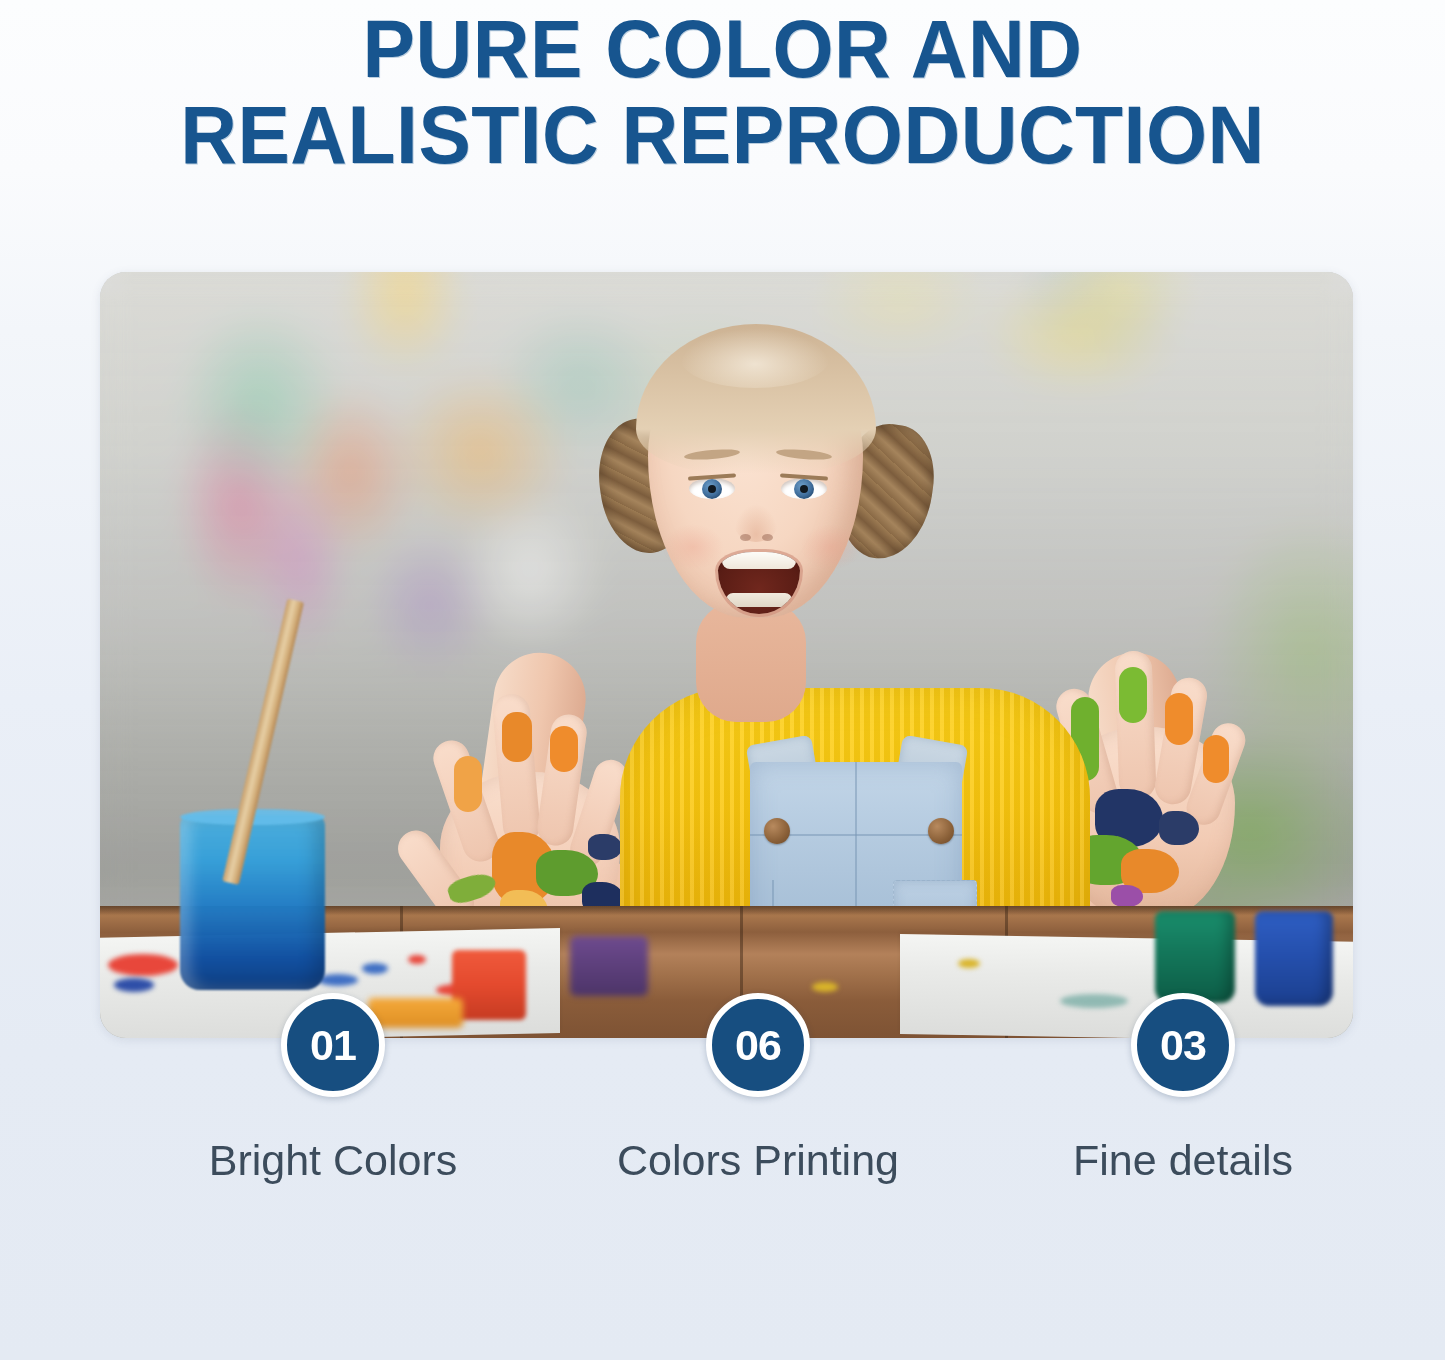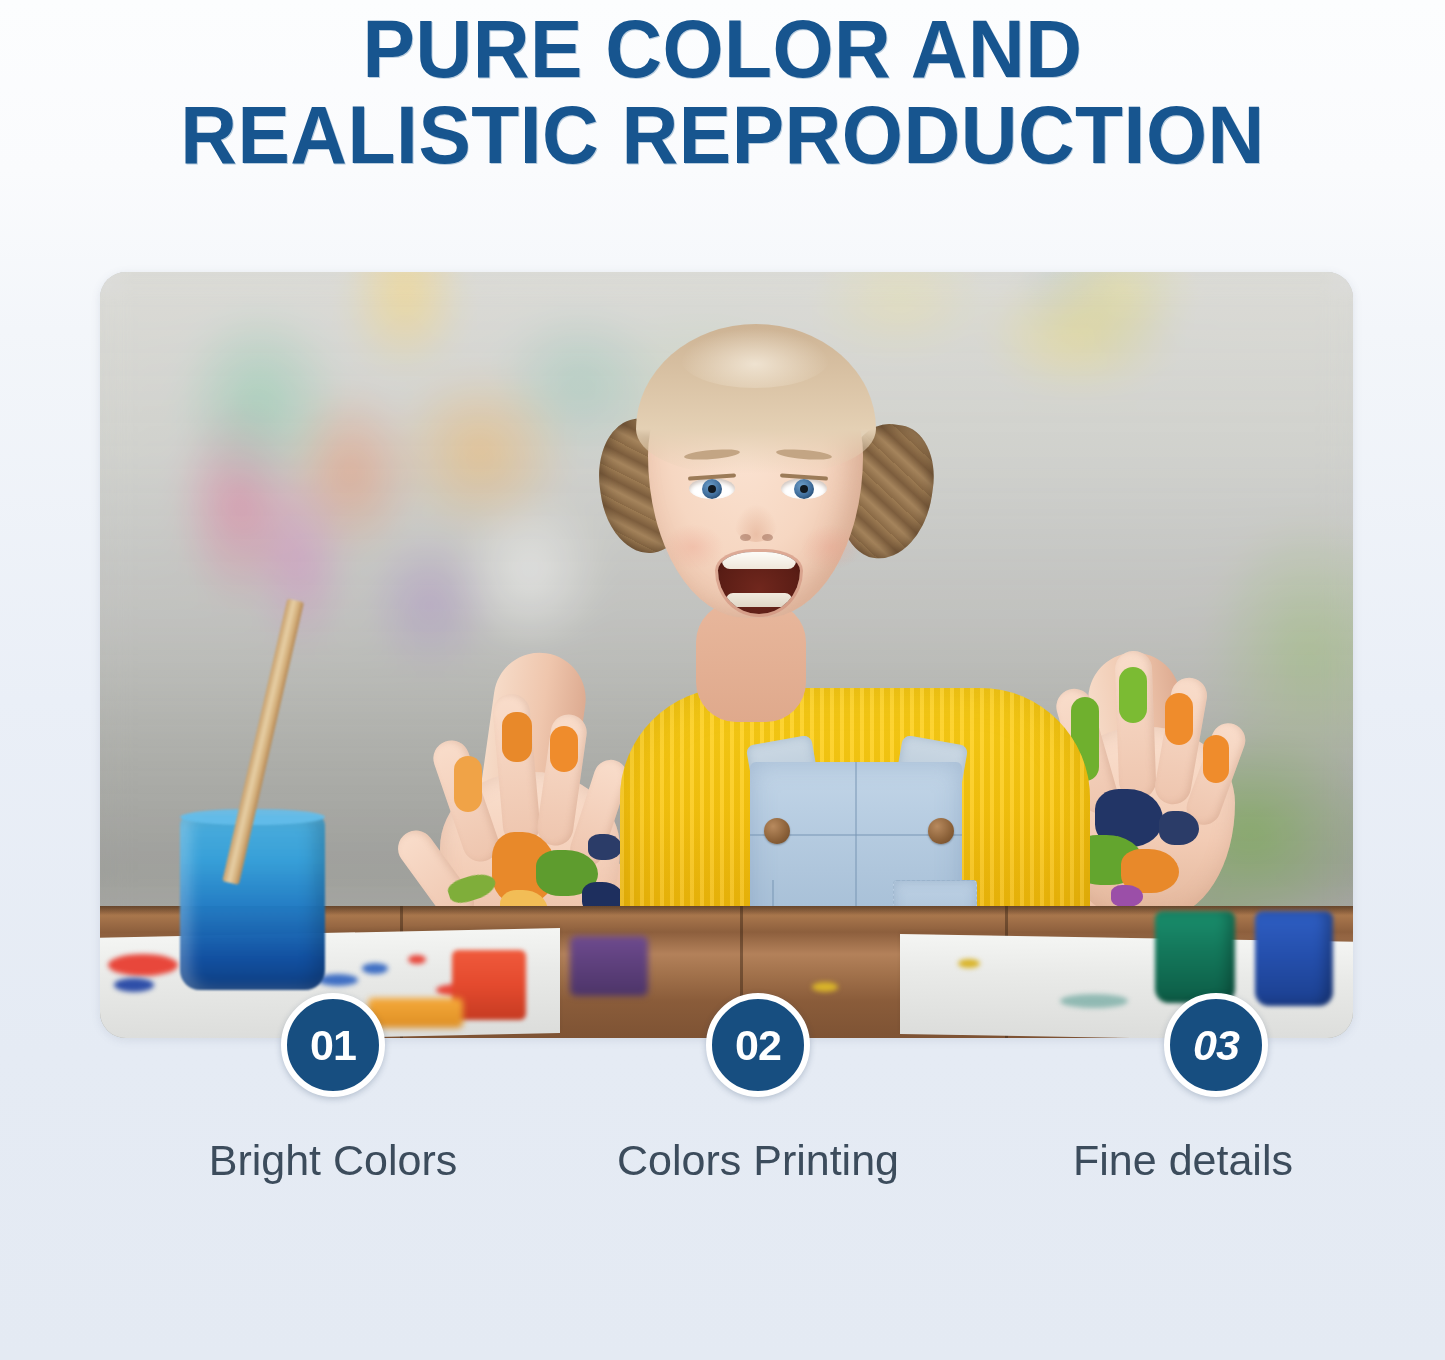--- a/index.html
+++ b/index.html
@@ -423,21 +423,21 @@
   .badge-num {
     color: #ffffff;
     font-family: "Liberation Sans", sans-serif;
     font-weight: bold;
     font-size: 43px;
     letter-spacing: -1px;
     line-height: 1;
   }
   .badge-1 { left: 281px; top: 993px; }
   .badge-2 { left: 706px; top: 993px; }
-  .badge-3 { left: 1164px; top: 993px; font-style: italic; }
+  .badge-3 { left: 1131px; top: 993px; }
 
   .caption {
     position: absolute;
     top: 1134px;
     width: 420px;
     text-align: center;
     color: #3c4c5c;
     font-family: "Liberation Sans", sans-serif;
     font-size: 43px;
     font-weight: normal;
@@ -576,21 +576,21 @@
   <div class="cup cup-purple"></div>
   <div class="cup cup-yellow"></div>
   <div class="cup cup-green"></div>
   <div class="cup cup-blue2"></div>
 </div>
 
 <div class="badge badge-1">
   <span class="badge-num">01</span>
 </div>
 <div class="badge badge-2">
-  <span class="badge-num">02</span>
+  <span class="badge-num">06</span>
 </div>
 <div class="badge badge-3">
   <span class="badge-num">03</span>
 </div>
 
 <div class="caption cap-1">Bright Colors</div>
 <div class="caption cap-2">Colors Printing</div>
 <div class="caption cap-3">Fine details</div>
 
 </body></html>

